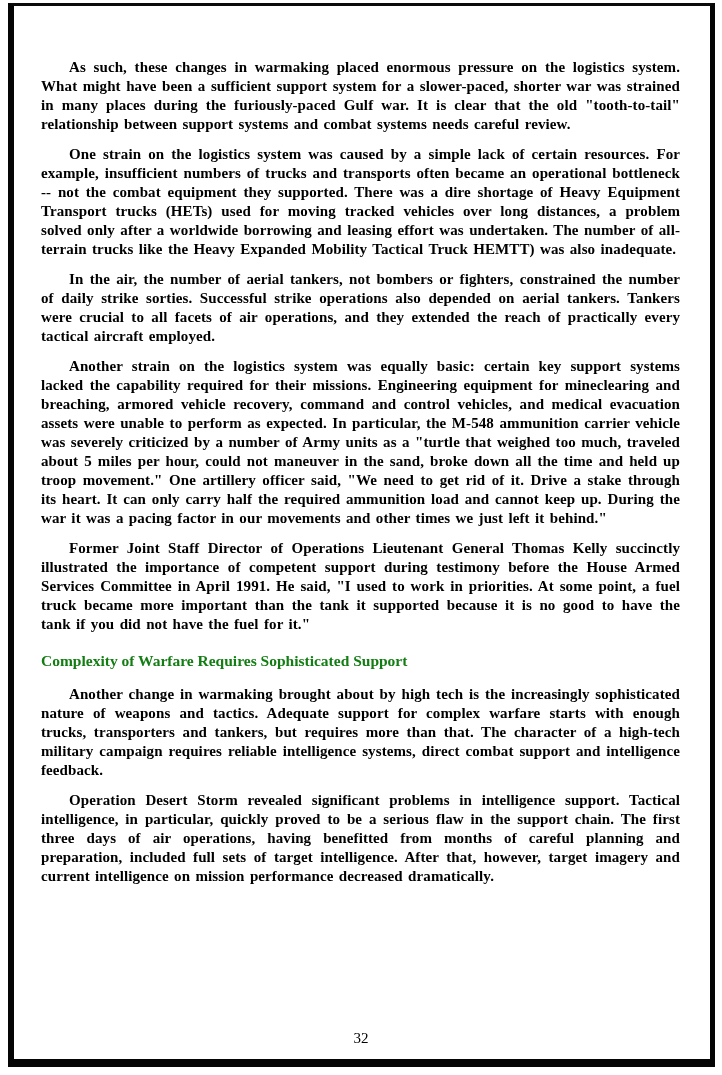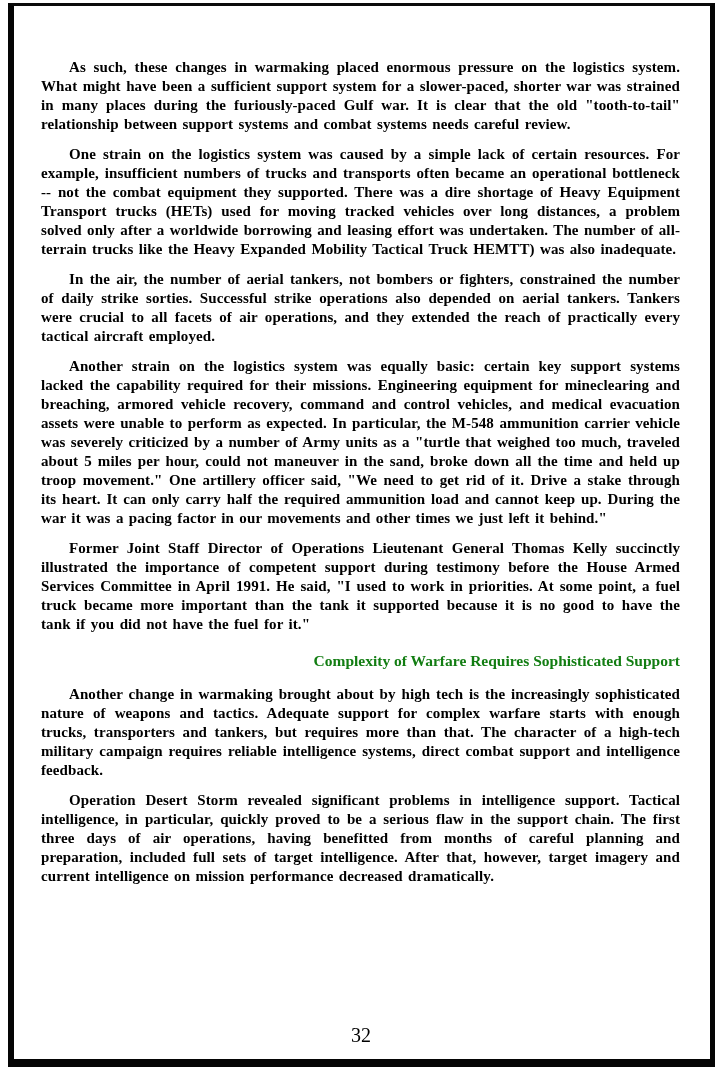--- a/index.html
+++ b/index.html
@@ -42,29 +42,29 @@
     font-size: 15px;
     line-height: 19px;
     letter-spacing: 0.1px;
     word-spacing: 1.5px;
   }
   .content h2.heading {
     font-size: 15.5px;
     line-height: 19px;
     font-weight: bold;
     margin: 17px 0 15px 0;
-    text-align: right;
+    text-align: left;
   }
   .page-number {
     position: absolute;
     bottom: 28px;
     left: 0;
     width: 100%;
     text-align: center;
-    font-size: 20px;
+    font-size: 15px;
     font-weight: normal;
   }
 </style>
 </head>
 <body>
 
 <div class="scan-frame"></div>
 
 <div class="content">
 

